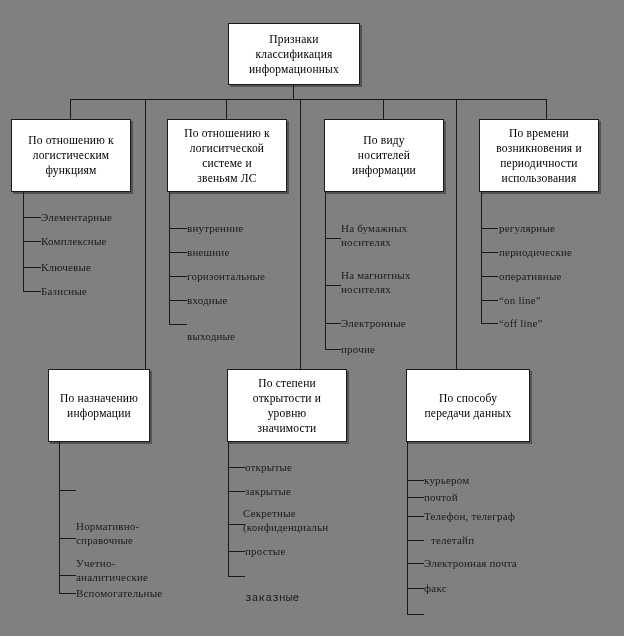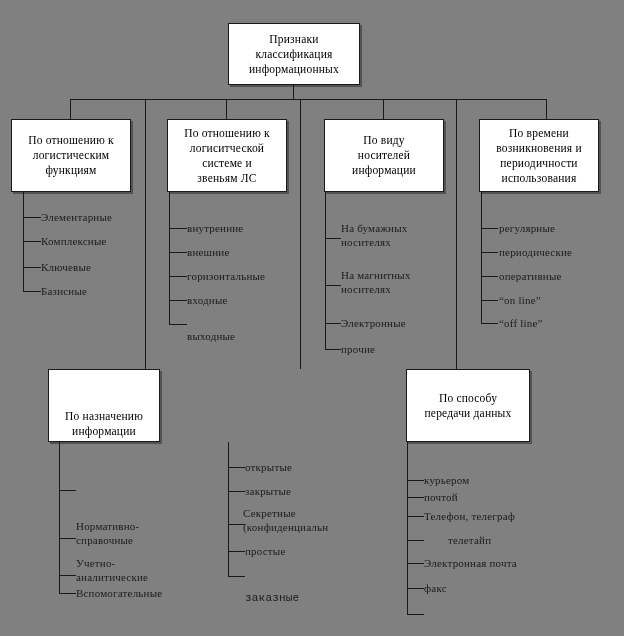--- a/index.html
+++ b/index.html
@@ -163,41 +163,47 @@
   <div class="leaf" style="left:499px;top:269px;text-align:center;">
     <span>оперативные</span>
   </div>
   <div class="leaf" style="left:499px;top:293px;">
     <span>“on line”</span>
   </div>
   <div class="leaf" style="left:499px;top:316px;font-family:Liberation Serif, serif;">
     <span>“off line”</span>
   </div>
 
-  <div class="node" style="left:48px;top:369px;width:112px;height:73px;justify-content:flex-end;">
+  <div class="node" style="left:48px;top:369px;width:102px;height:73px;">
     <span>По назначению</span>
     <span>информации</span>
   </div>
   <div class="vline" style="left:59px;top:442px;height:151px;"></div>
   <div class="hline" style="left:59px;top:490px;width:17px;"></div>
   <div class="hline" style="left:59px;top:538px;width:17px;"></div>
   <div class="hline" style="left:59px;top:575px;width:17px;"></div>
   <div class="hline" style="left:59px;top:593px;width:17px;"></div>
   <div class="leaf" style="left:76px;top:519px;">
     <span>Нормативно-</span>
     <span>справочные</span>
   </div>
   <div class="leaf" style="left:76px;top:556px;">
     <span>Учетно-</span>
     <span>аналитические</span>
   </div>
   <div class="leaf" style="left:76px;top:586px;">
     <span>Вспомогательные</span>
   </div>
 
+  <div class="node" style="left:227px;top:369px;width:120px;height:73px;">
+    <span>По степени</span>
+    <span>открытости и</span>
+    <span>уровню</span>
+    <span>значимости</span>
+  </div>
   <div class="vline" style="left:228px;top:442px;height:134px;"></div>
   <div class="hline" style="left:228px;top:467px;width:17px;"></div>
   <div class="hline" style="left:228px;top:491px;width:17px;"></div>
   <div class="hline" style="left:228px;top:524px;width:17px;"></div>
   <div class="hline" style="left:228px;top:551px;width:17px;"></div>
   <div class="hline" style="left:228px;top:576px;width:17px;"></div>
   <div class="leaf" style="left:245px;top:460px;">
     <span>открытые</span>
   </div>
   <div class="leaf" style="left:245px;top:484px;">
@@ -228,21 +234,21 @@
   <div class="hline" style="left:407px;top:614px;width:17px;"></div>
   <div class="leaf" style="left:424px;top:473px;">
     <span>курьером</span>
   </div>
   <div class="leaf" style="left:424px;top:490px;">
     <span>почтой</span>
   </div>
   <div class="leaf" style="left:424px;top:509px;">
     <span>Телефон, телеграф</span>
   </div>
-  <div class="leaf" style="left:448px;top:533px;">
+  <div class="leaf" style="left:431px;top:533px;">
     <span>телетайп</span>
   </div>
   <div class="leaf" style="left:424px;top:556px;">
     <span>Электронная почта</span>
   </div>
   <div class="leaf" style="left:424px;top:581px;">
     <span>факс</span>
   </div>
   <div class="leaf" style="left:424px;top:635px;margin-left:19px;">
     <span>телекоммуникационные сети</span>

